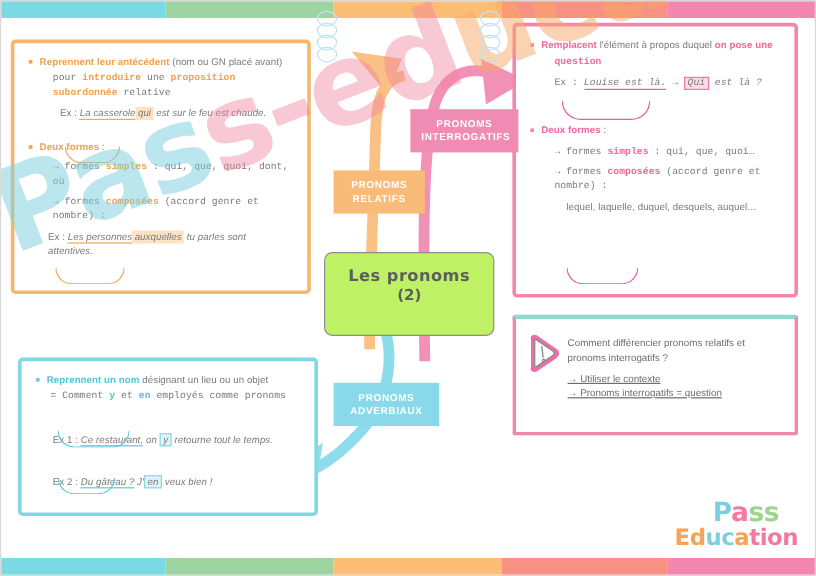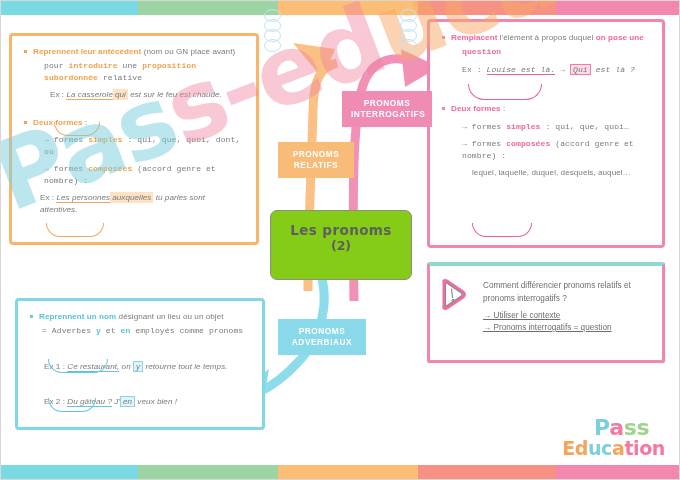--- a/index.html
+++ b/index.html
@@ -76,21 +76,21 @@
   .exline{padding-left:26px;margin-bottom:3px;}
 
   
   .arc{position:absolute;height:13px;border:1.6px solid #f4a559;border-top:none;border-radius:0 0 40px 40px;}
   .arc.p{border-color:#ea5f8e;}
   .arc.b{border-color:#5fc7dd;}
 
   
   #centre-card{
     position:absolute;left:269px;top:209px;width:140px;height:68px;
-    border:1.6px solid #8c8c8c;border-radius:7px;background:#84cc16;z-index:9;
+    border:1.6px solid #8c8c8c;border-radius:7px;background:#bef264;z-index:9;
   }
   #centre-card .title{
     text-align:center;color:#5e5e5e;font-weight:bold;
     font-size:13.5px;line-height:1.08;padding-top:12px;letter-spacing:.4px;
     font-family:"DejaVu Sans", sans-serif;
   }
   #centre-card .sub{text-align:center;color:#5e5e5e;font-weight:bold;font-size:12.5px;
     font-family:"DejaVu Sans", sans-serif;}
   .rings{position:absolute;top:8px;width:16px;height:46px;z-index:10;}
   .rings.left{left:263px;}
@@ -104,21 +104,21 @@
   .tag{
     position:absolute;z-index:8;color:#fff;font-weight:bold;
     font-size:8.3px;text-align:center;line-height:1.32;
     padding:7px 9px;letter-spacing:.55px;
   }
   #tag-relatifs{left:277px;top:141px;background:#f9bc78;width:58px;}
   #tag-interrogatifs{left:341px;top:90px;background:#f08cb3;width:72px;}
   #tag-adverbiaux{left:277px;top:318px;background:#89d9ea;width:70px;}
 
   
-  .astuce-row{display:flex;align-items:flex-start;gap:15px;}
+  .astuce-row{display:flex;align-items:flex-start;gap:5px;}
   .astuce-txt{padding-top:2px;}
   .astuce-txt .q{font-size:8.2px;color:#6d6d6d;line-height:1.45;margin-bottom:5px;}
   .astuce-txt .a{font-size:8.2px;color:#6d6d6d;line-height:1.5;text-decoration:underline;}
 
   
   #watermark{
     position:absolute;left:-22px;top:128px;width:720px;
     transform:rotate(-21deg);transform-origin:left top;
     z-index:7;pointer-events:none;
     font-family:"DejaVu Sans", sans-serif;
@@ -220,21 +220,21 @@
       <div class="arc p" style="left:42px;top:201px;width:58px;"></div>
     </div>
   </div>
 
   <div class="box" id="box-adverbiaux">
     <div class="inner">
       <p class="line bullet">
         <span class="hl-b">Reprennent un nom</span><span> désignant un lieu ou un objet</span>
       </p>
       <p class="line indent1" style="margin-top:-3px;padding-left:12px;">
-        <span>= Adverbes </span><span class="hl-b">y</span><span> et </span><span class="hl-b">en</span><span> employés comme pronoms</span>
+        <span>= Comment </span><span class="hl-b">y</span><span> et </span><span class="hl-b">en</span><span> employés comme pronoms</span>
       </p>
       <p class="line" style="padding-left:14px;margin-top:24px;">
         <span>Ex 1 : </span><span class="ex u-b">Ce restaurant,</span><span class="ex"> on </span><span class="ex chip-b">y</span><span class="ex"> retourne tout le temps.</span>
       </p>
       <div class="arc b" style="left:30px;top:58px;width:58px;"></div>
 
       <p class="line" style="padding-left:14px;margin-top:24px;">
         <span>Ex 2 : </span><span class="ex u-b">Du gâteau ?</span><span class="ex"> J'</span><span class="ex chip-b">en</span><span class="ex"> veux bien !</span>
       </p>
       <div class="arc b" style="left:30px;top:97px;width:46px;"></div>

